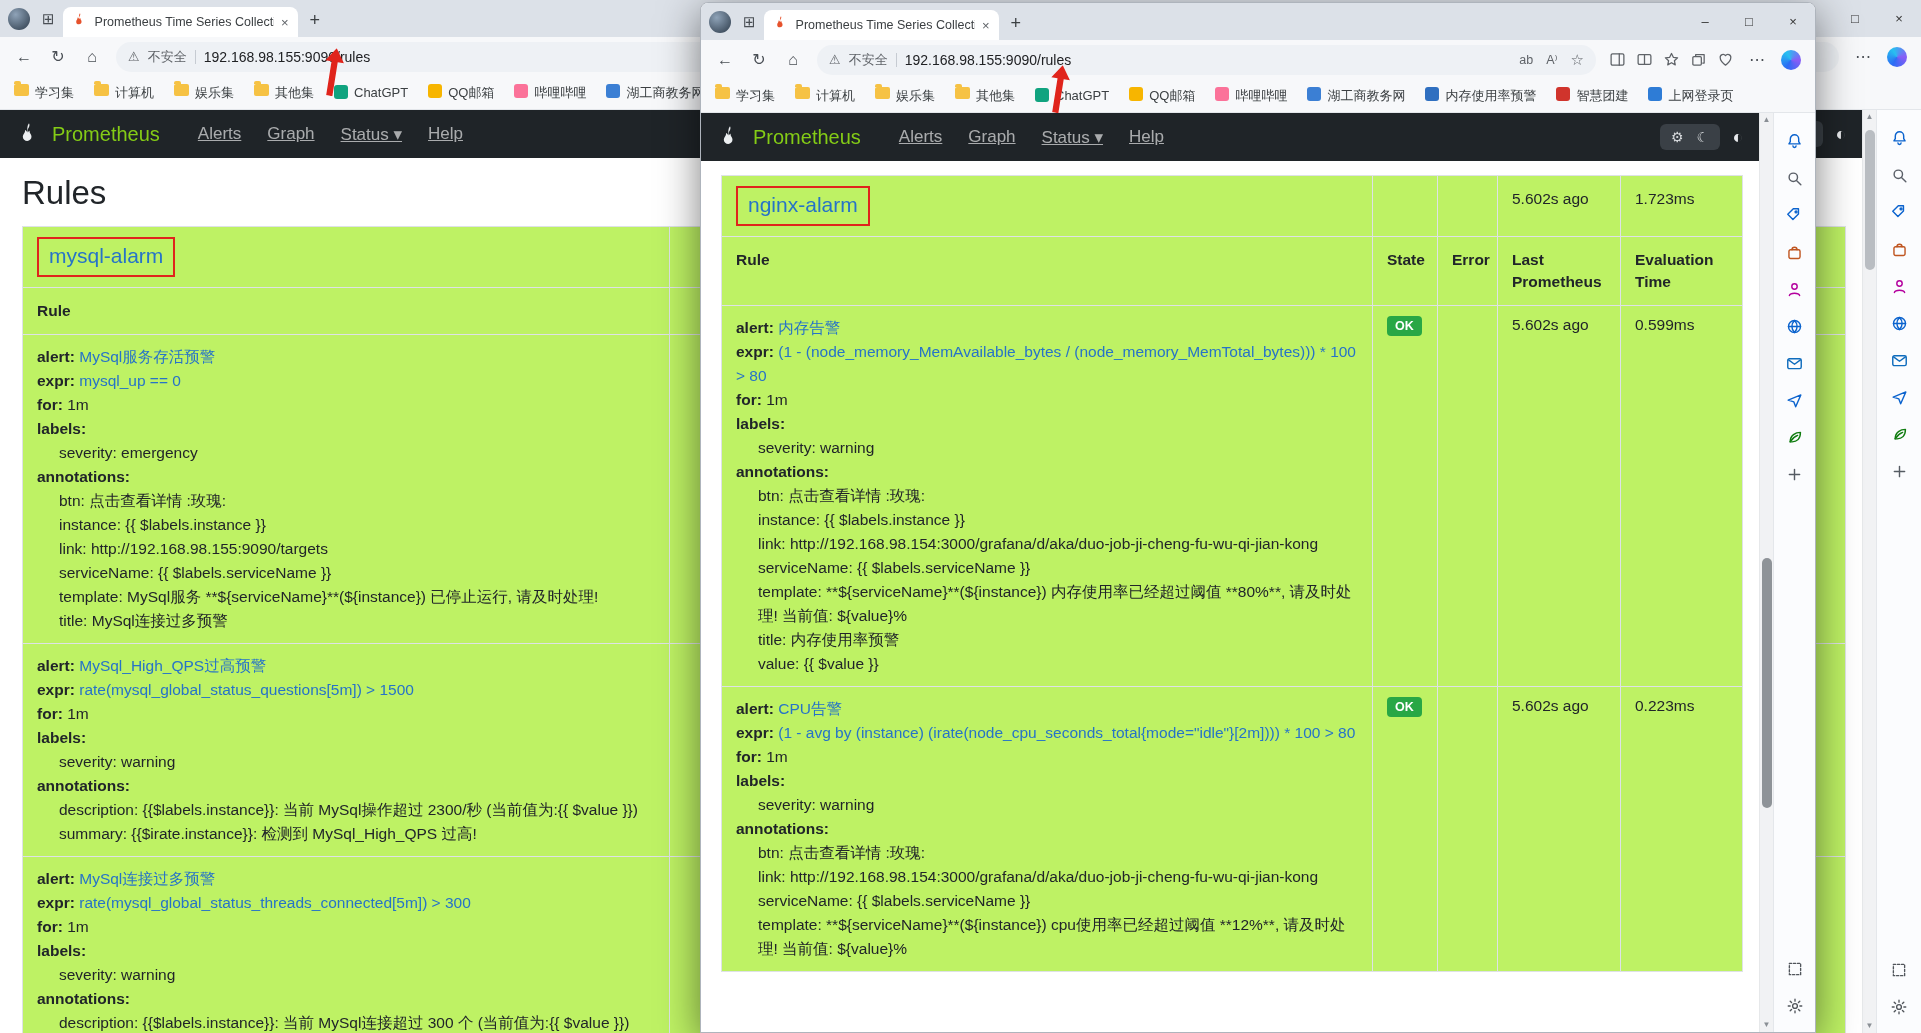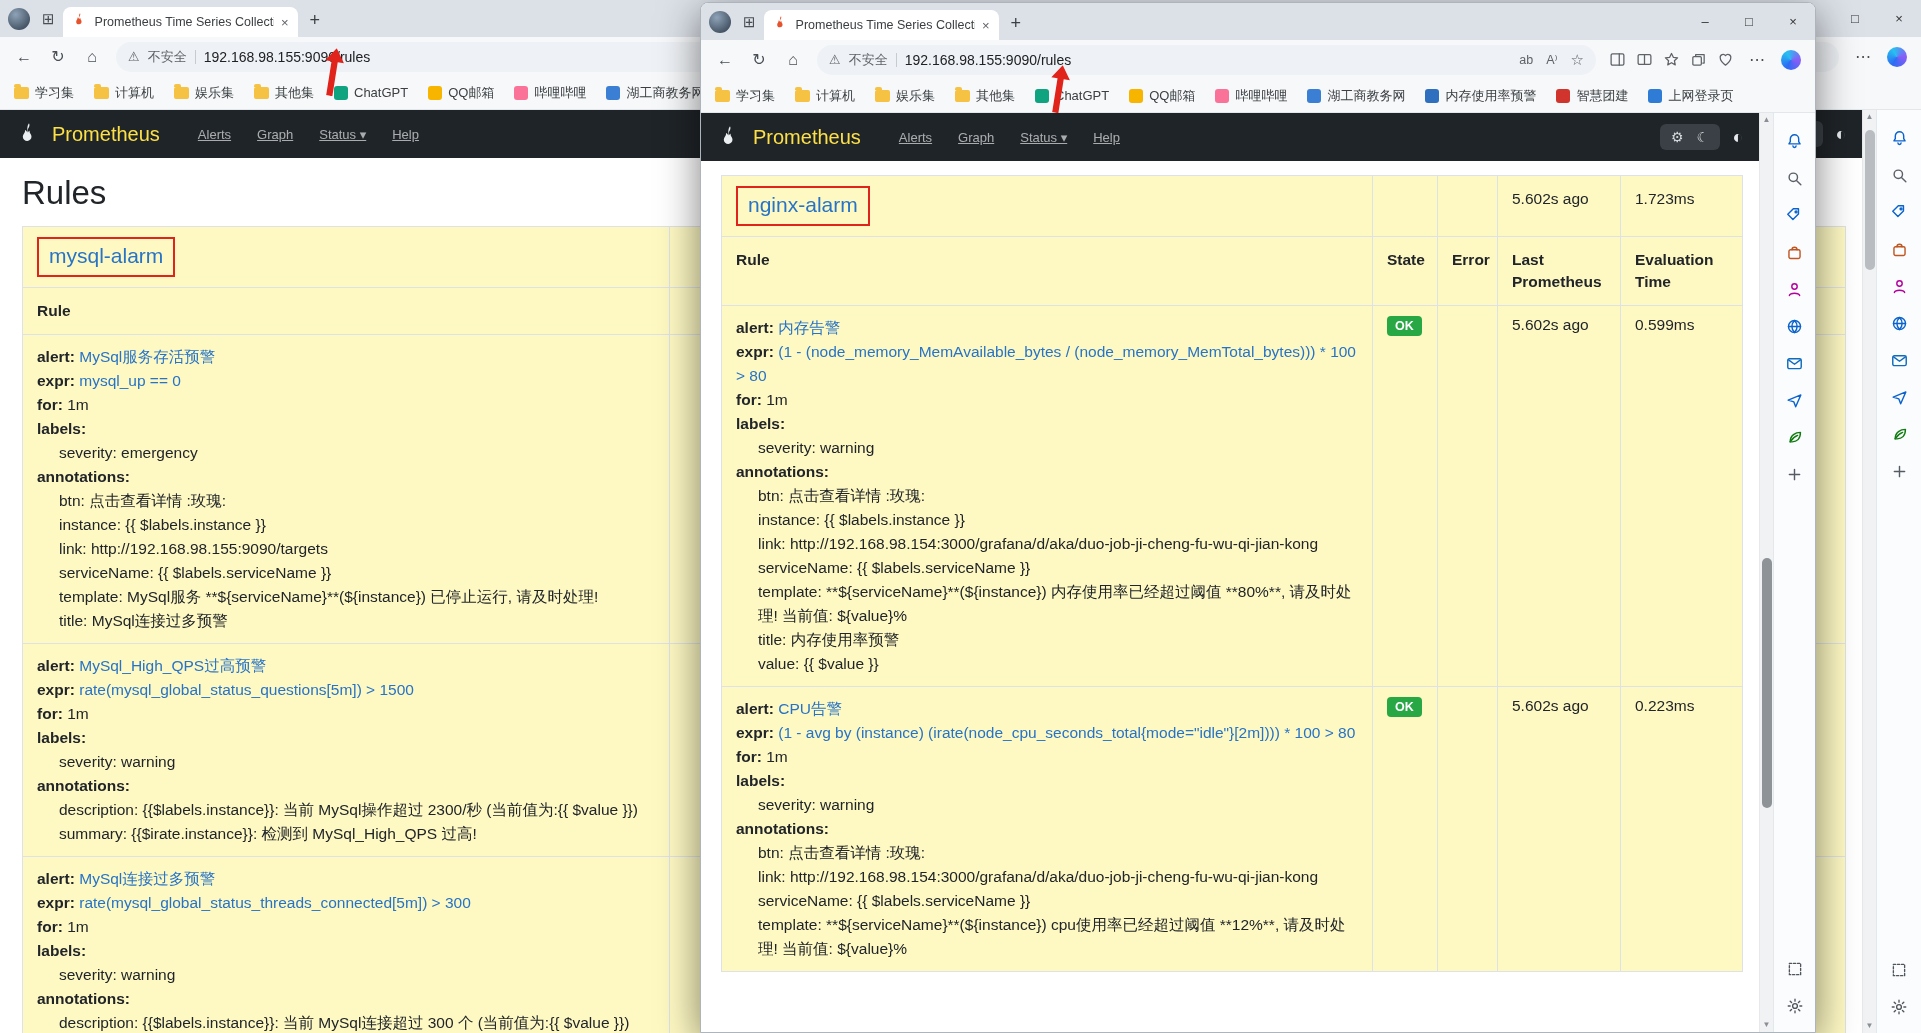--- a/index.html
+++ b/index.html
@@ -26,49 +26,49 @@
 .warn{color:#5f6368;font-size:13px}
 .seclabel{color:#5f6368;font-size:13px;white-space:nowrap}
 .urlsep{width:1px;height:14px;background:#c6cbd2;flex:none}
 .urltext{color:#202124;font-size:14px;white-space:nowrap;overflow:hidden;flex:1}
 .abaricons{display:flex;gap:13px;color:#5f6368;font-size:12.5px;align-items:center;flex:none}
 .tbicons{display:flex;align-items:center;flex:none}
 .tbicon{width:27px;display:flex;justify-content:center;color:#5f6368}
 .copilot{width:20px;height:20px;border-radius:50%;flex:none;
   background:conic-gradient(from 210deg,#2b6cf4,#27c0f0,#8a5cf6,#2b6cf4);margin:0 6px}
 .bmbar{height:34px;background:#f7f8fa;border-bottom:1px solid #e3e6ea;display:flex;align-items:center;padding:0 14px;gap:20px;flex:none;overflow:hidden}
-.bmitem{display:flex;align-items:center;gap:6px;white-space:nowrap}
+.bmitem{display:flex;align-items:flex-start;gap:6px;white-space:nowrap}
 .bmlabel{font-size:13px;color:#3c4043}
 .folderic{width:15px;height:12px;background:#f6c244;border-radius:2px;position:relative;flex:none}
 .folderic::before{content:"";position:absolute;top:-3px;left:0;width:7px;height:3px;background:#f6c244;border-radius:2px 2px 0 0}
 .siteic{width:14px;height:14px;border-radius:3px;display:inline-block;flex:none}
 
 .pagewrap{flex:1;display:flex;min-height:0;position:relative}
 .page{flex:1;min-width:0;overflow:hidden;background:#fff;display:flex;flex-direction:column}
 .vscroll{width:14px;background:#f1f2f4;flex:none;position:relative;border-left:1px solid #e6e8ea}
 .sbtn{height:14px;text-align:center;font-size:8px;color:#8a8f95;line-height:14px}
 .sbtn.bot{position:absolute;bottom:0;width:100%}
 .sthumb{position:absolute;left:2px;width:10px;background:#b9bdc2;border-radius:5px}
 #fgthumb{background:#8e9398}
 .esidebar{flex:none;background:#fbfcfe;border-left:1px solid #e4e7eb;display:flex;flex-direction:column;align-items:center;padding:10px 0 8px}
 #fgwin .esidebar{width:42px}#bgwin .esidebar{width:45px}
 .sbicon{height:37px;display:flex;align-items:center;justify-content:center;width:100%}
 .sbspacer{flex:1}
 
 .promnav{height:48px;background:#1f2428;display:flex;align-items:center;padding:0 16px;flex:none}
 .promlogo{width:26px;height:26px;margin-right:10px;flex:none}
-.brand{font-size:20px;color:#fde047;margin-right:38px;font-weight:400}
+.brand{font-size:20px;color:#84cc16;margin-right:38px;font-weight:400}
 .pnav{display:flex;gap:26px;align-items:center}
-.pnavlink{color:rgba(255,255,255,.62);font-size:13px;white-space:nowrap}
+.pnavlink{color:rgba(255,255,255,.62);font-size:17px;white-space:nowrap}
 .promspacer{flex:1}
 .theme-pill{background:#3a4046;border-radius:6px;padding:5px 11px;display:flex;gap:13px;align-items:center;color:#d6d9dc;font-size:14px}
 .halfmoon{color:#e8eaed;font-size:18px;margin-left:12px}
 .contentarea{flex:1;overflow:hidden}
 h1.pagetitle{font-size:33px;font-weight:500;color:#212529;margin:16px 0 14px 22px}
-table.rules{border-collapse:collapse;table-layout:fixed;background:#fef9c3}
+table.rules{border-collapse:collapse;table-layout:fixed;background:#bef264}
 #bgtable{margin-left:22px;width:1823px}
 #fgtable{margin:14px 0 0 20px;width:1021px}
 .rules td{border:1px solid #dee2e6;vertical-align:top;padding:10px 14px;font-size:15.5px;color:#212529}
 .gtime{font-size:20px;padding-top:14px;line-height:26px}
 .groupcell{padding:12px 14px}
 .redbox{display:inline-block;border:2px solid #e0241c;padding:5px 10px 7px}
 .grouplink{font-size:21px;color:#2673c8;text-decoration:none}
 .hdr td{font-weight:bold;padding:12px 14px;line-height:22px}
 .rline{line-height:24px}
 .ind1{padding-left:22px}

